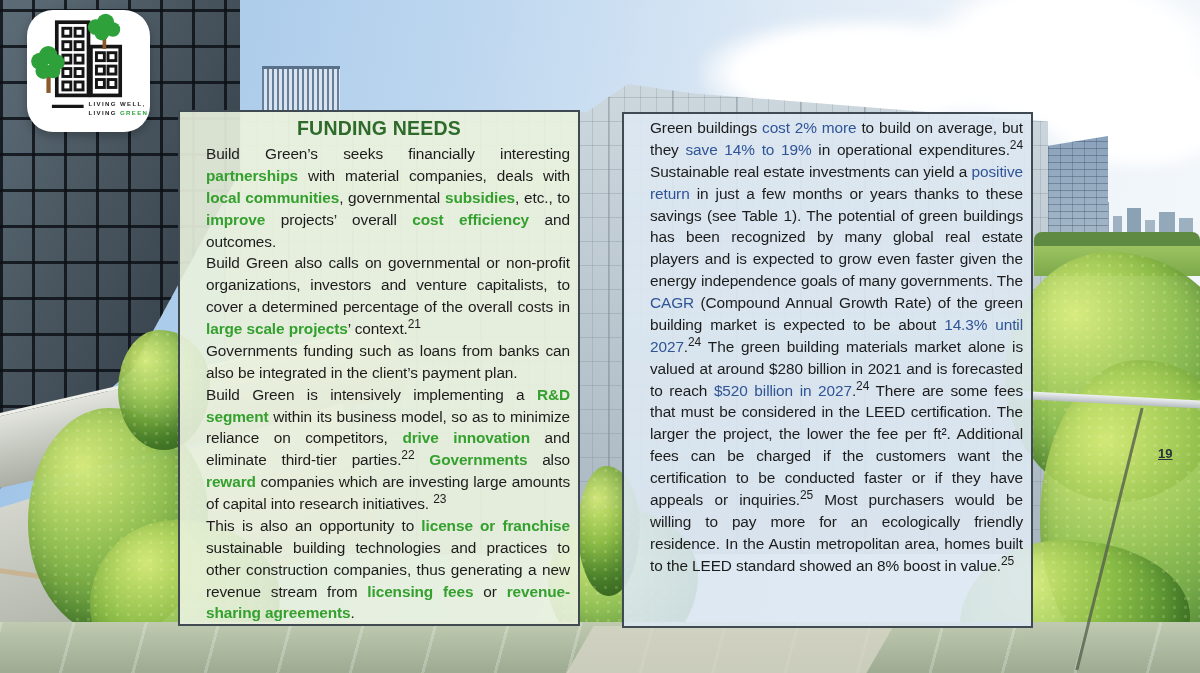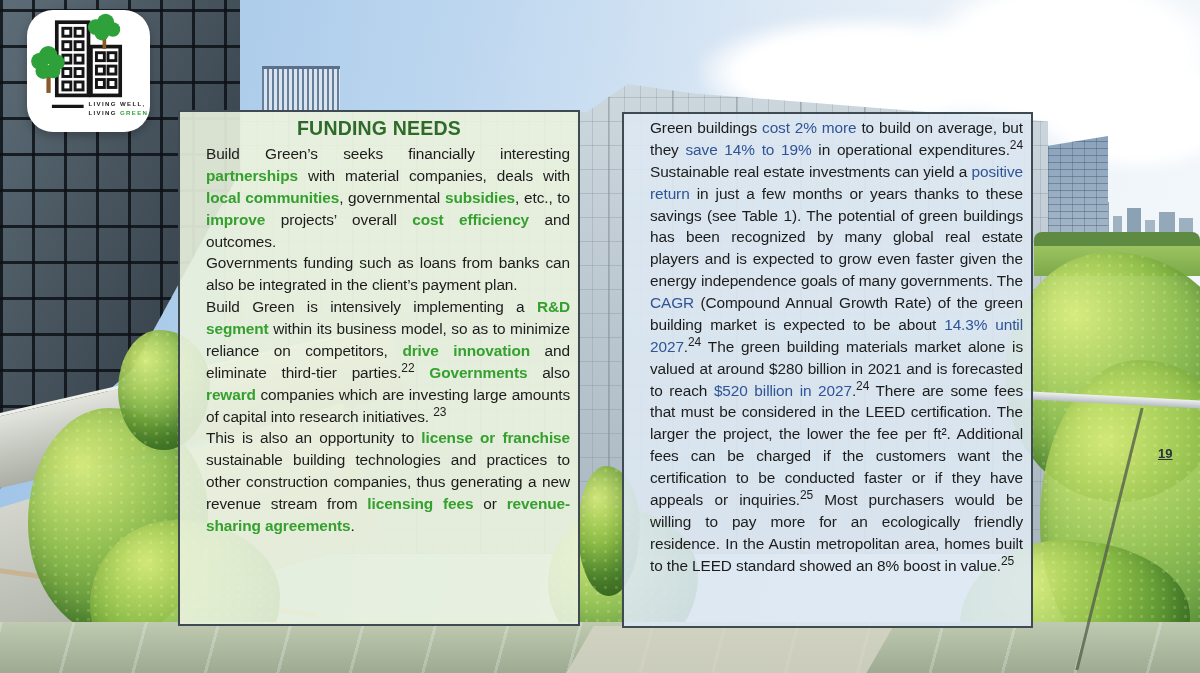--- a/index.html
+++ b/index.html
@@ -173,20 +173,21 @@
       <text x="50" y="86" font-size="5" letter-spacing="1.1">
         <tspan fill="#222222">LIVING </tspan><tspan fill="#2ea13b">GREEN</tspan>
       </text>
     </svg>
   </div>
 
   <div class="panel panel-left">
     <div class="panel-title">FUNDING NEEDS</div>
     <div class="panel-body">
         <p><span class="run-plain">Build Green’s seeks financially interesting </span><span class="run-green">partnerships</span><span class="run-plain"> with material companies, deals with </span><span class="run-green">local communities</span><span class="run-plain">, governmental </span><span class="run-green">subsidies</span><span class="run-plain">, etc., to </span><span class="run-green">improve</span><span class="run-plain"> projects’ overall </span><span class="run-green">cost efficiency</span><span class="run-plain"> and outcomes.</span></p>
+        <p><span class="run-plain">Build Green also calls on governmental or non-profit organizations, investors and venture capitalists, to cover a determined percentage of the overall costs in </span><span class="run-green">large scale projects</span><span class="run-plain">’ context.</span><span class="run-sup">21</span></p>
         <p><span class="run-plain">Governments funding such as loans from banks can also be integrated in the client’s payment plan.</span></p>
         <p><span class="run-plain">Build Green is intensively implementing a </span><span class="run-green">R&amp;D segment</span><span class="run-plain"> within its business model, so as to minimize reliance on competitors, </span><span class="run-green">drive innovation</span><span class="run-plain"> and eliminate third-tier parties.</span><span class="run-sup">22</span><span class="run-plain"> </span><span class="run-green">Governments</span><span class="run-plain"> also </span><span class="run-green">reward</span><span class="run-plain"> companies which are investing large amounts of capital into research initiatives. </span><span class="run-sup">23</span></p>
         <p><span class="run-plain">This is also an opportunity to </span><span class="run-green">license or franchise</span><span class="run-plain"> sustainable building technologies and practices to other construction companies, thus generating a new revenue stream from </span><span class="run-green">licensing fees</span><span class="run-plain"> or </span><span class="run-green">revenue-sharing agreements</span><span class="run-plain">.</span></p>
       </div>
   </div>
 
   <div class="panel panel-right">
     <div class="panel-body">
         <p><span class="run-plain">Green buildings </span><span class="run-blue">cost 2% more</span><span class="run-plain"> to build on average, but they </span><span class="run-blue">save 14% to 19%</span><span class="run-plain"> in operational expenditures.</span><span class="run-sup">24</span><span class="run-plain"> Sustainable real estate investments can yield a </span><span class="run-blue">positive return</span><span class="run-plain"> in just a few months or years thanks to these savings (see Table 1). The potential of green buildings has been recognized by many global real estate players and is expected to grow even faster given the energy independence goals of many governments. The </span><span class="run-blue">CAGR</span><span class="run-plain"> (Compound Annual Growth Rate) of the green building market is expected to be about </span><span class="run-blue">14.3% until 2027</span><span class="run-plain">.</span><span class="run-sup">24</span><span class="run-plain"> The green building materials market alone is valued at around $280 billion in 2021 and is forecasted to reach </span><span class="run-blue">$520 billion in 2027</span><span class="run-plain">.</span><span class="run-sup">24</span><span class="run-plain"> There are some fees that must be considered in the LEED certification. The larger the project, the lower the fee per ft². Additional fees can be charged if the customers want the certification to be conducted faster or if they have appeals or inquiries.</span><span class="run-sup">25</span><span class="run-plain"> Most purchasers would be willing to pay more for an ecologically friendly residence. In the Austin metropolitan area, homes built to the LEED standard showed an 8% boost in value.</span><span class="run-sup">25</span></p>
       </div>

